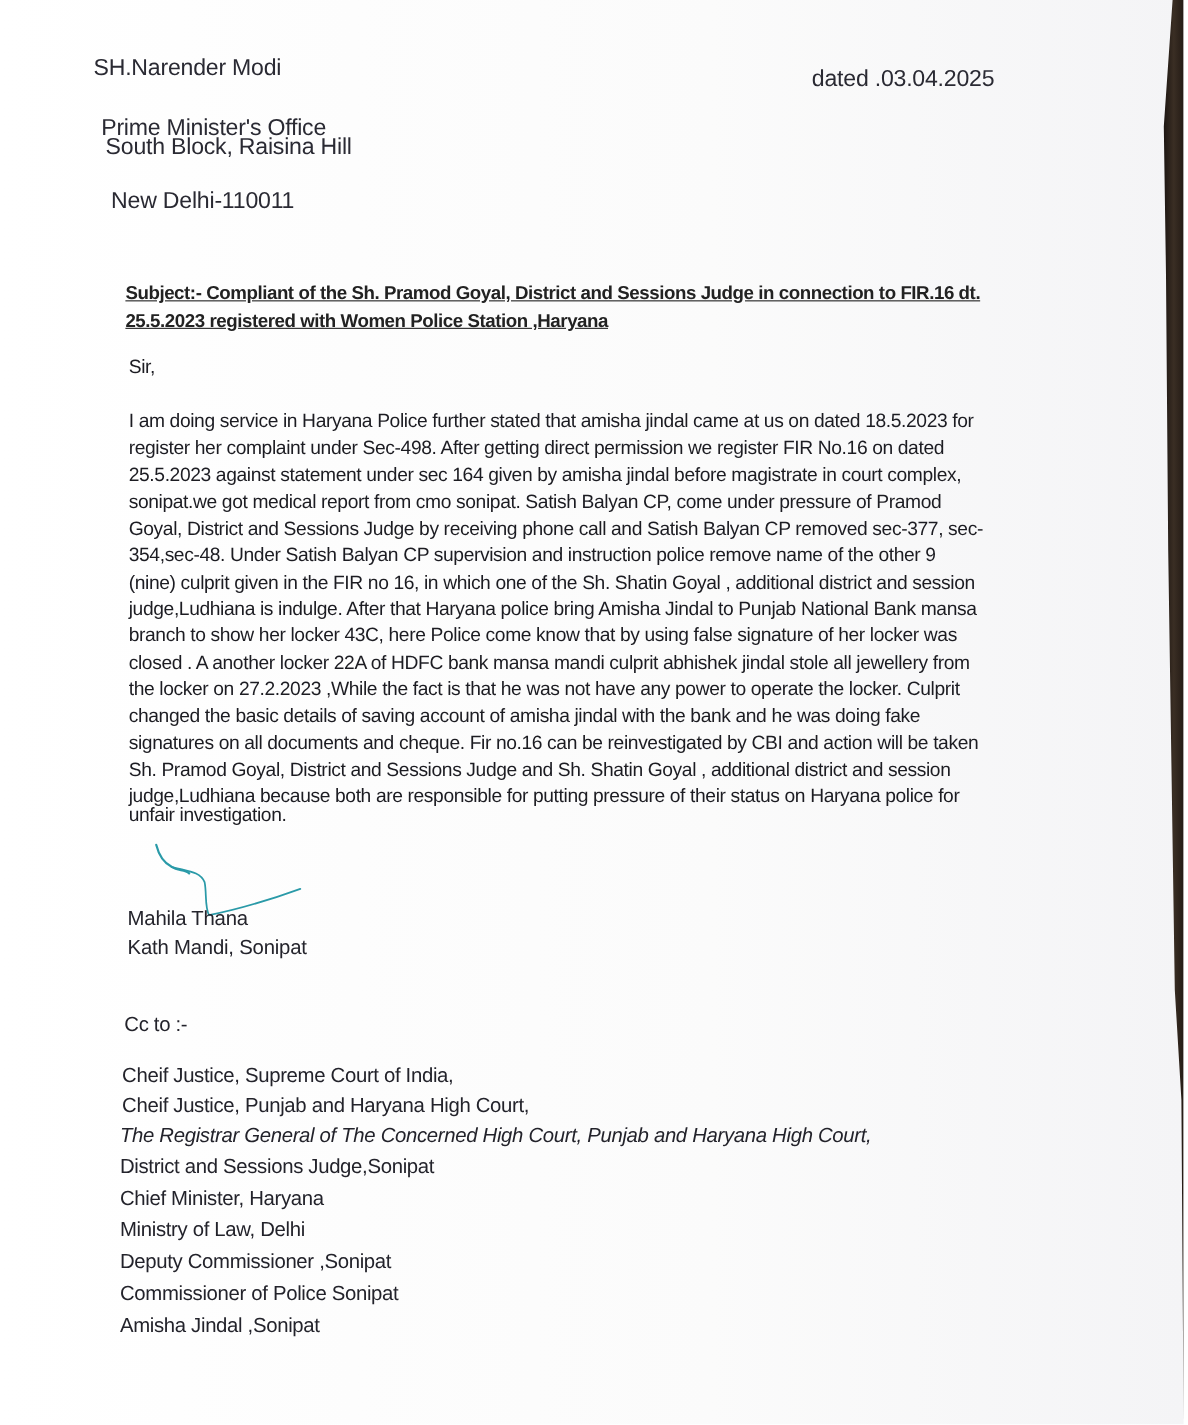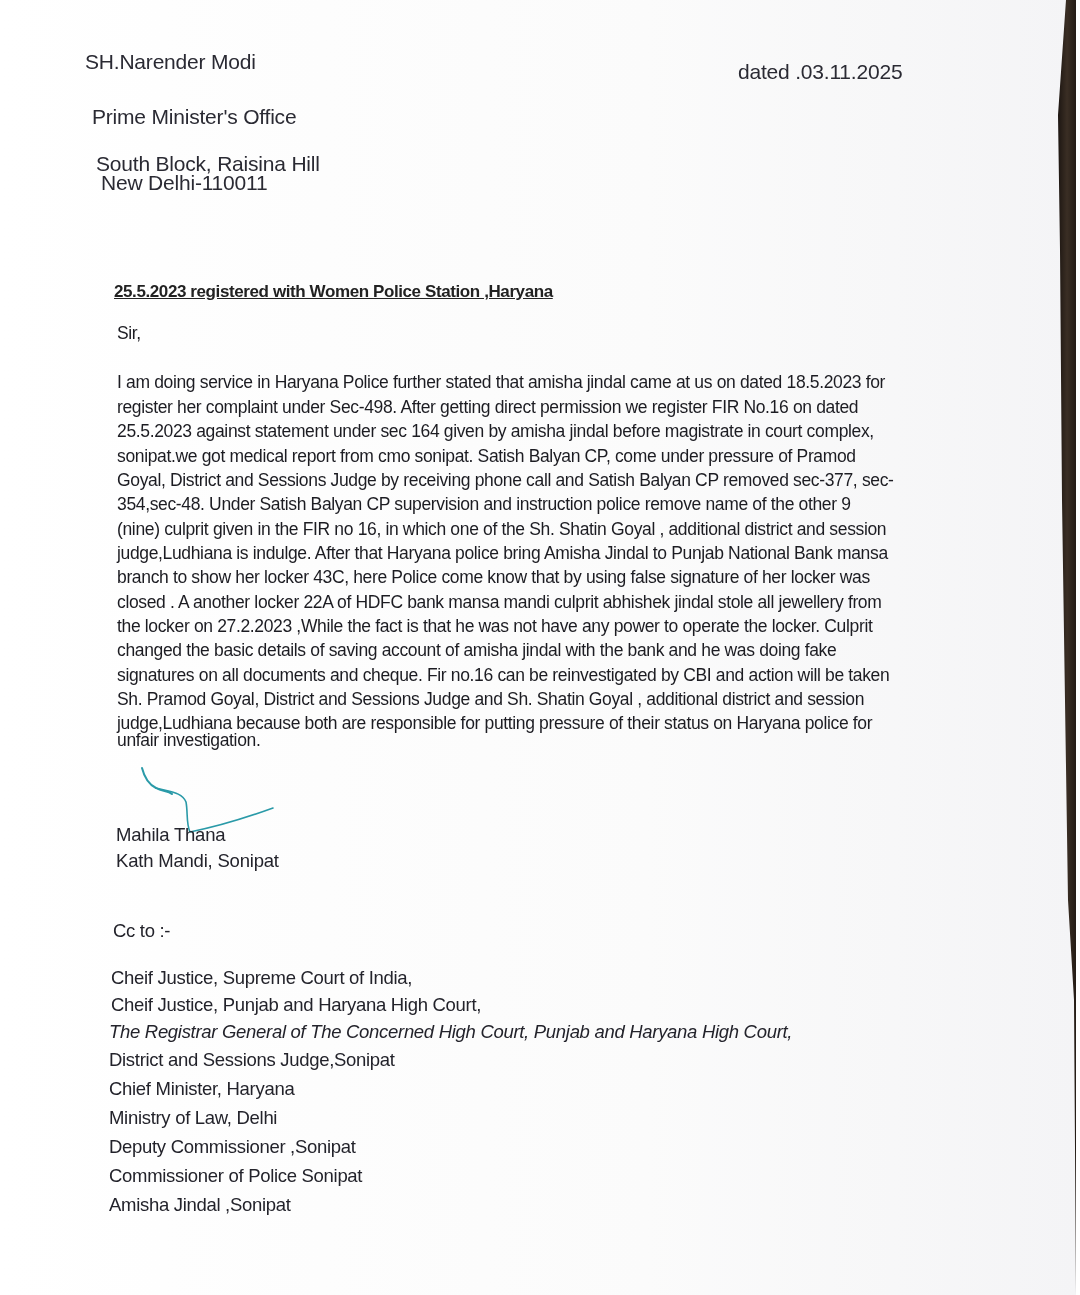--- a/index.html
+++ b/index.html
@@ -23,26 +23,27 @@
     .cc-line { font-size: 18.5px; letter-spacing: -0.3px; color: #23232b; }
     .sig-text { font-size: 18.5px; color: #24242c; }
     .sig-svg { position: absolute; left: 130px; top: 762px; }
   </style>
 </head>
 <body>
 
 <div class="page">
 
   <div class="t hdr" style="left:85px; top:50px;">SH.Narender Modi</div>
-  <div class="t hdr" style="left:738px; top:60px;">dated .03.11.2025</div>
+  <div class="t hdr" style="left:738px; top:60px;">dated .03.04.2025</div>
 
   <div class="t hdr" style="left:92px; top:105px;">Prime Minister's Office</div>
-  <div class="t hdr" style="left:96px; top:152px;">South Block, Raisina Hill</div>
+  <div class="t hdr" style="left:96px; top:122px;">South Block, Raisina Hill</div>
   <div class="t hdr" style="left:101px; top:171px;">New Delhi-110011</div>
 
+  <div class="t subject" style="left:114px; top:257px;">Subject:- Compliant of the Sh. Pramod Goyal, District and Sessions Judge in connection to FIR.16 dt.</div>
   <div class="t subject" style="left:114px; top:282px;">25.5.2023 registered with Women Police Station ,Haryana</div>
 
   <div class="t body-line" style="left:117px; top:323px;">Sir,</div>
 
   <div class="t body-line" style="left:117px; top:372px;">I am doing service in Haryana Police further stated that  amisha jindal came at us on dated 18.5.2023 for</div>
   <div class="t body-line" style="left:117px; top:397px;">register her complaint under Sec-498. After getting direct permission we register FIR No.16  on dated</div>
   <div class="t body-line" style="left:117px; top:421px;">25.5.2023 against statement under sec 164 given by amisha jindal before magistrate in court complex,</div>
   <div class="t body-line" style="left:117px; top:446px;">sonipat.we got medical report from cmo sonipat. Satish Balyan CP, come under pressure of  Pramod</div>
   <div class="t body-line" style="left:117px; top:470px;">Goyal, District and Sessions Judge by receiving phone call and Satish Balyan CP removed sec-377, sec-</div>
   <div class="t body-line" style="left:117px; top:494px;">354,sec-48. Under Satish Balyan CP supervision and instruction police  remove name of the other 9</div>

